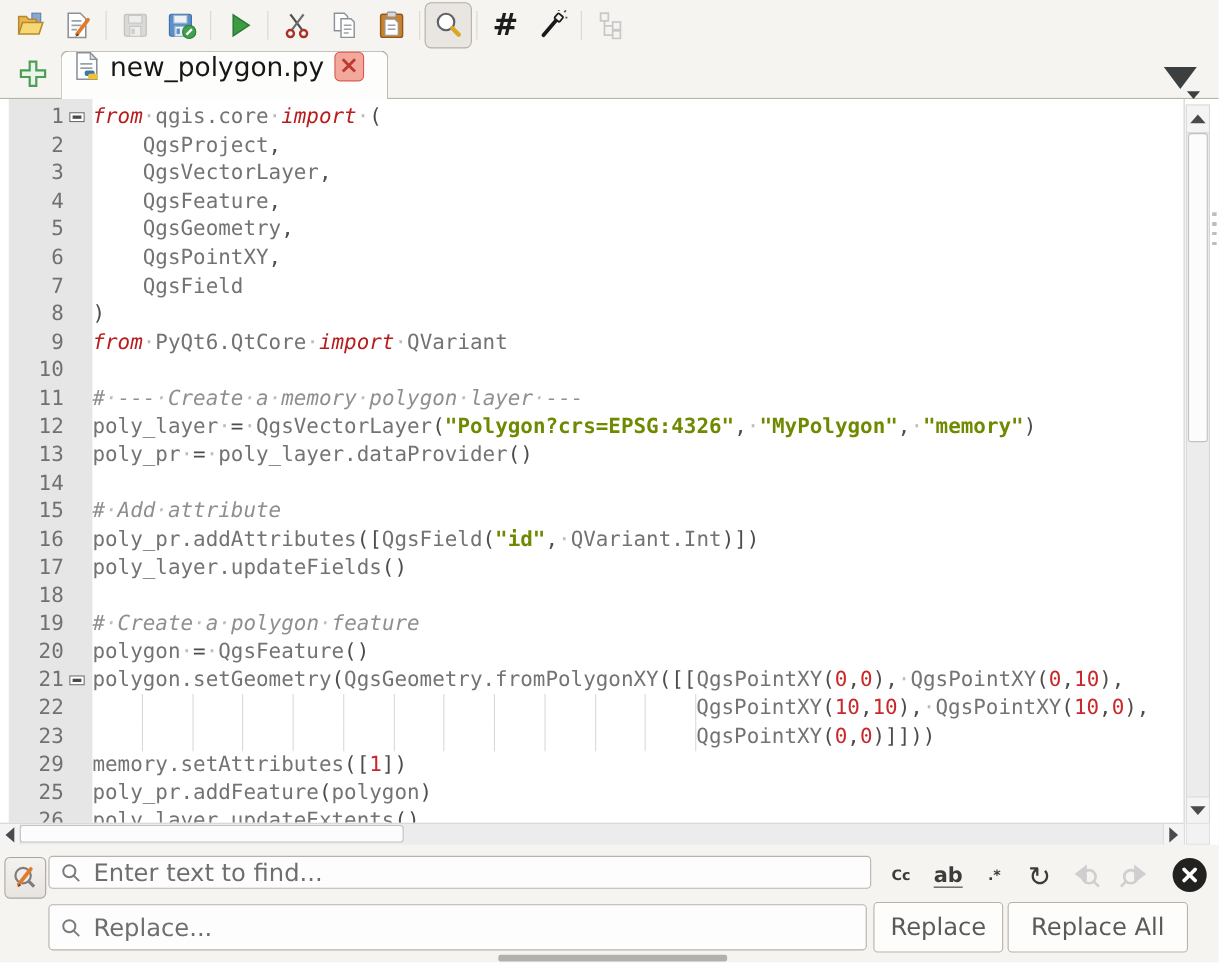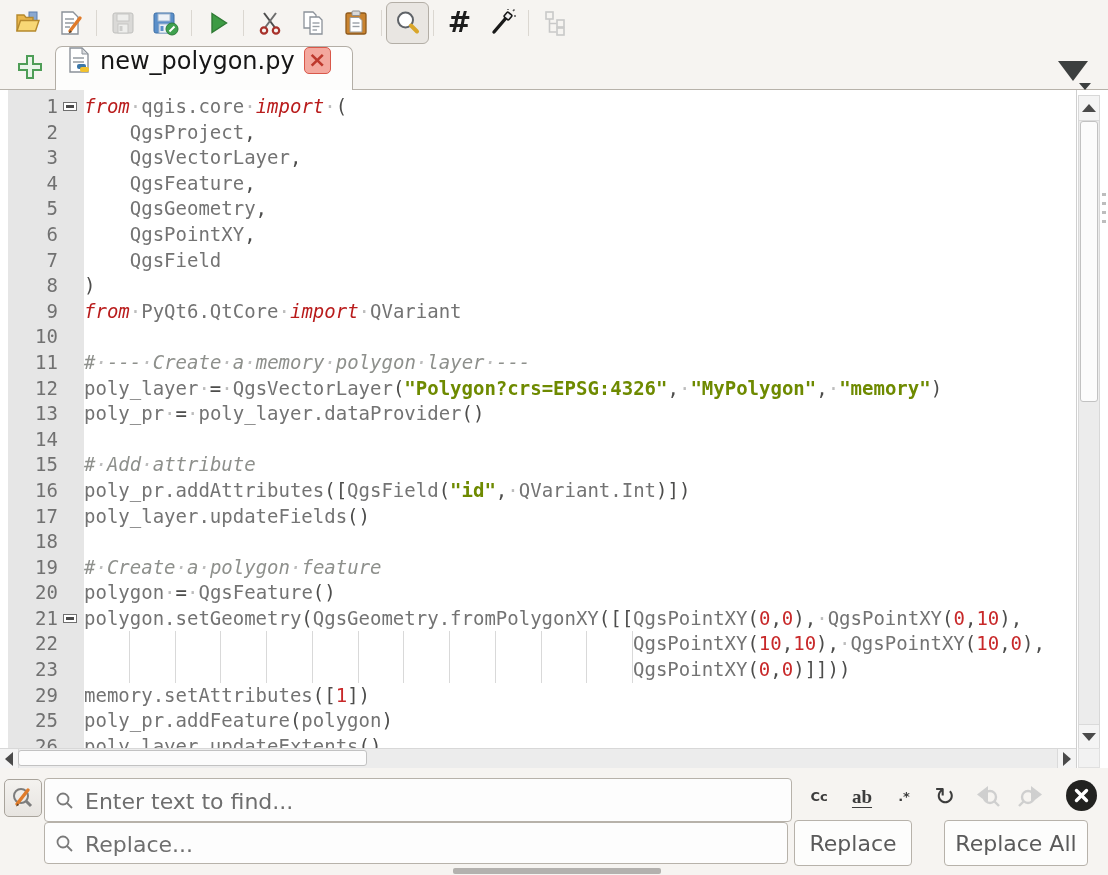--- a/index.html
+++ b/index.html
@@ -73,39 +73,39 @@
   .corner{position:absolute;left:1078px;top:658px;width:22px;height:20px;background:#f2f2f2;border:1px solid #e0e0e0;box-sizing:border-box;}
   .splitter-dots{position:absolute;left:1102px;top:193px;width:4px;height:36px;
                  background:repeating-linear-gradient(#bdbdbd 0 3px,transparent 3px 9px);}
 
   
   .findbar{position:absolute;top:768px;left:0;width:100%;height:107px;background:#f6f4f1;}
   .toggle-btn{position:absolute;left:4px;top:11px;width:36px;height:36px;border:1px solid #a9a49c;
               border-radius:5px;background:linear-gradient(#f4f2ef,#e7e4e0);
               display:flex;align-items:center;justify-content:center;}
   .text-field{position:absolute;background:#fdfdfd;border:1px solid #b7b2aa;border-radius:4px;box-sizing:border-box;}
-  .field-find{left:44px;top:10px;width:748px;height:44px;}
+  .field-find{left:44px;top:10px;width:748px;height:30px;}
   .field-replace{left:44px;top:54px;width:744px;height:42px;}
   .text-field svg{position:absolute;left:10px;top:50%;margin-top:-9px;}
   .text-field input{position:absolute;left:38px;top:0;right:8px;height:100%;border:none;outline:none;
                     background:transparent;font-family:"DejaVu Sans",sans-serif;font-size:22px;color:#444;}
   .text-field input::placeholder{color:#6e6e6e;opacity:1;}
   .opt{position:absolute;top:12px;height:32px;display:flex;align-items:center;justify-content:center;}
   .optglyph{font-size:13px;font-weight:bold;color:#3c3c3c;line-height:1;}
   .opt-whole-word .optglyph{text-decoration:underline;text-underline-offset:4px;font-size:19px;}
   .opt-wrap-around .optglyph{font-weight:normal;font-size:25px;}
-  .opt-match-case{left:802px;width:34px;} .opt-whole-word{left:845px;width:34px;font-family:Liberation Serif, serif;}
+  .opt-match-case{left:802px;width:34px;} .opt-whole-word{left:845px;width:34px;}
   .opt-regex{left:888px;width:32px;} .opt-wrap-around{left:929px;width:32px;}
   .opt-find-previous{left:970px;width:36px;} .opt-find-next{left:1013px;width:36px;}
   .close-find{position:absolute;left:1066px;top:12px;width:31px;height:31px;border-radius:50%;
               background:#222220;display:flex;align-items:center;justify-content:center;}
   .rbtn{position:absolute;top:52px;height:46px;background:#fdfdfc;border:1px solid #b7b2aa;border-radius:4px;
         font-family:"DejaVu Sans",sans-serif;font-size:22px;color:#5a5a5a;box-sizing:border-box;}
   .btn-replace{left:794px;width:118px;}
-  .btn-replace-all{left:916px;width:144px;margin-left:28px;}
+  .btn-replace-all{left:916px;width:164px;}
   .bottom-handle{position:absolute;left:453px;top:868px;width:208px;height:6px;background:#b3b1ae;border-radius:2px;}
 </style>
 </head>
 <body>
 
 <div id="app">
 
   <div class="toolbar" id="toolbar">
       <div class="tbtn">
         <svg width="27" height="26" viewBox="0 0 27 26">

